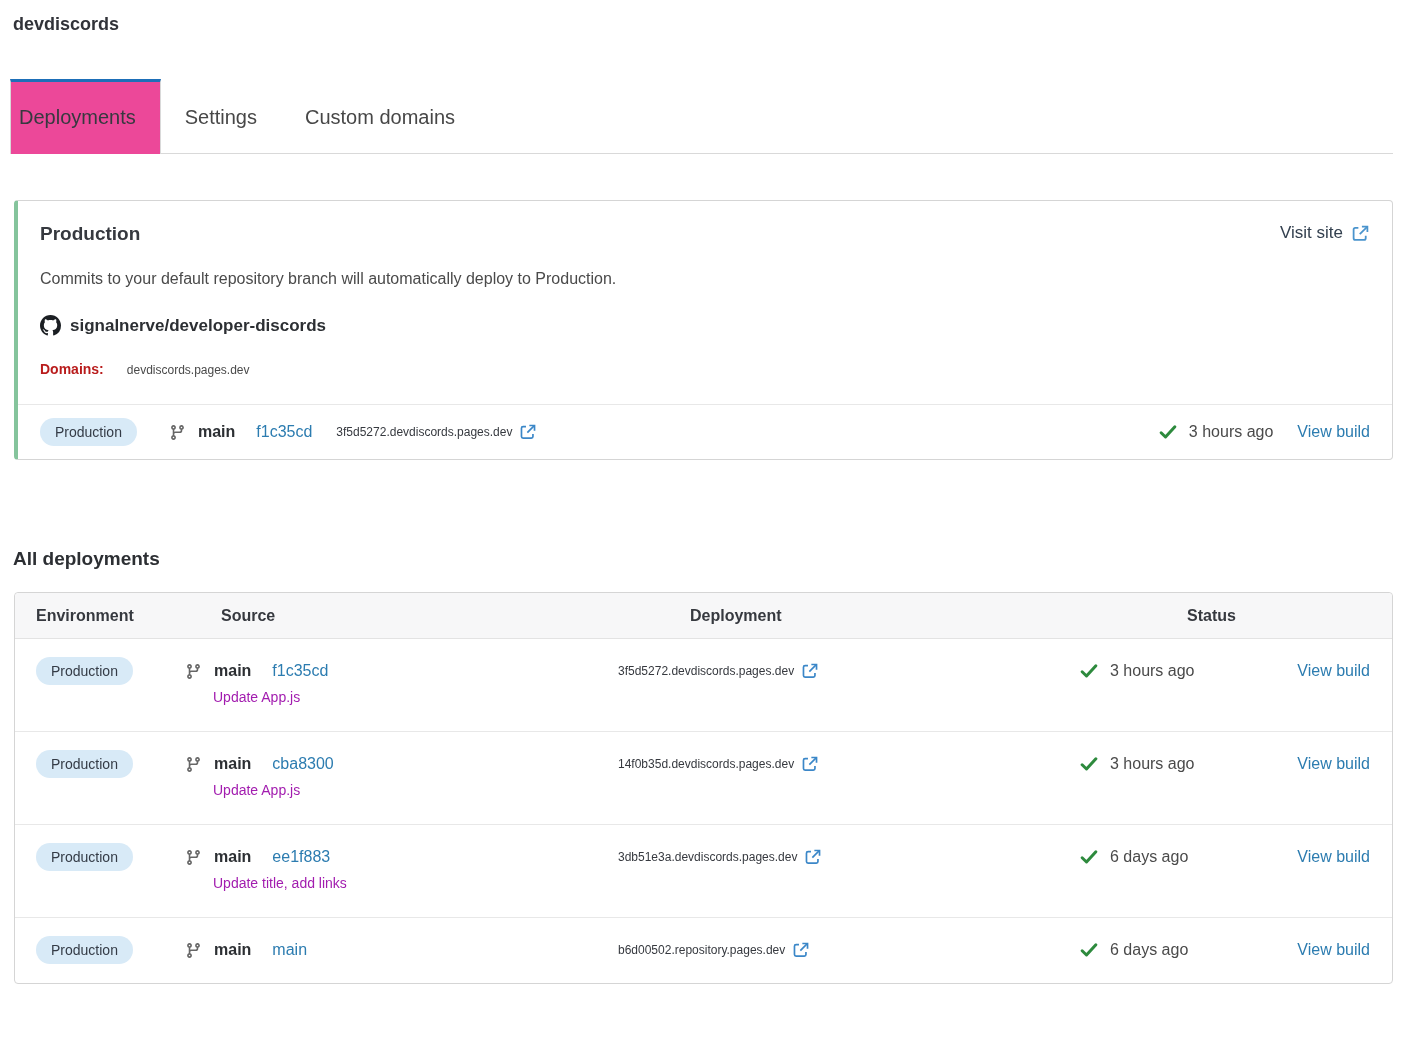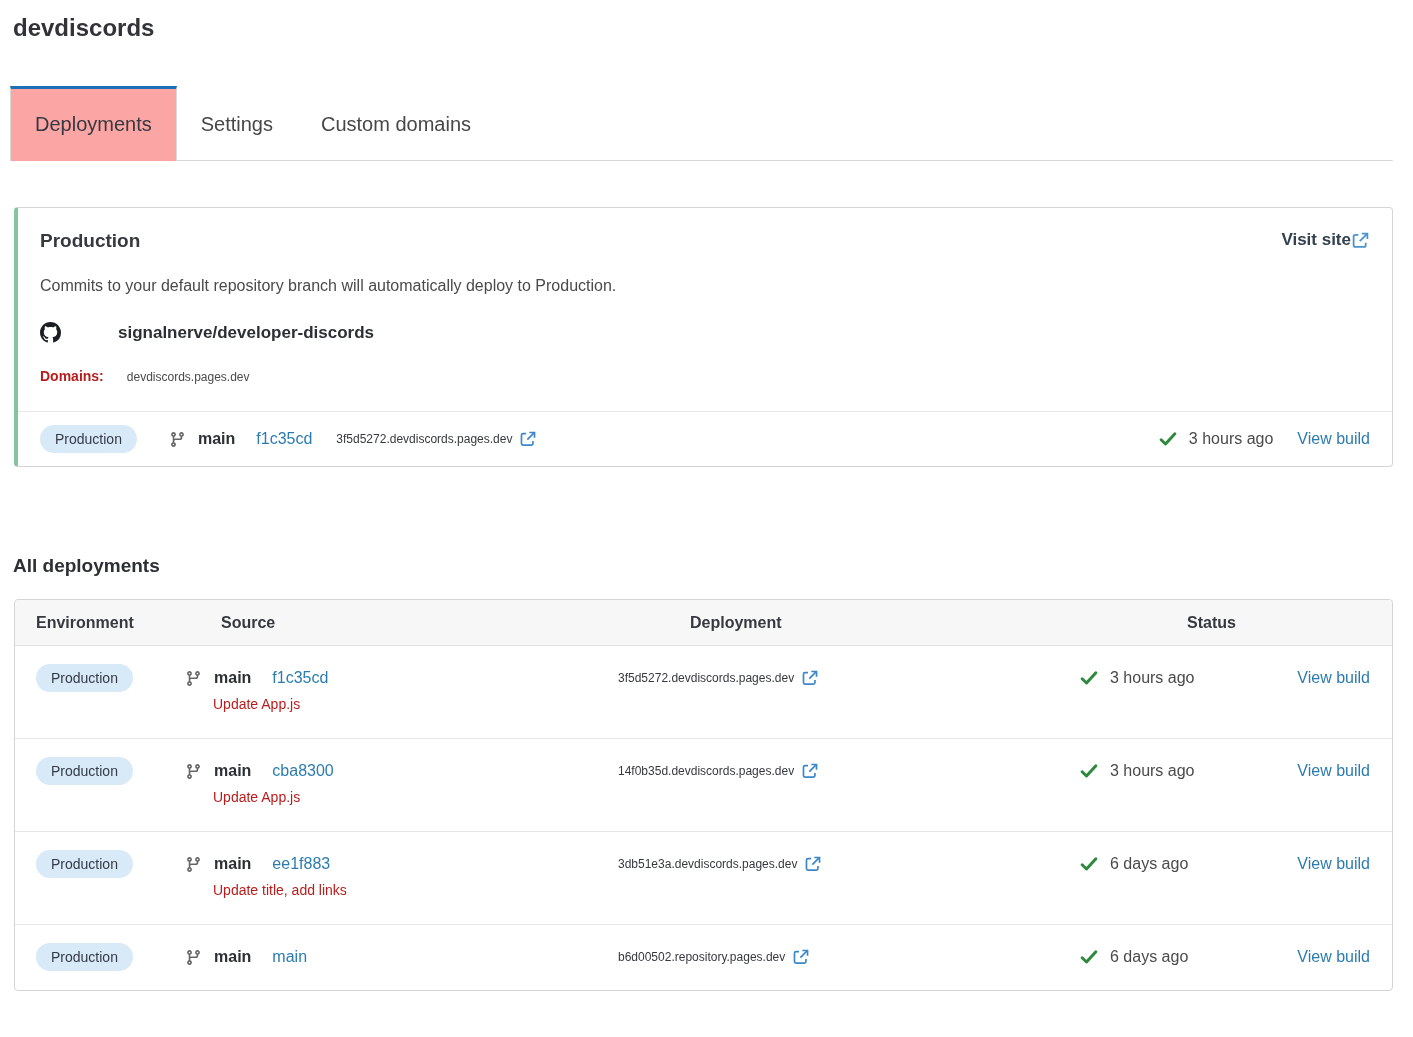--- a/index.html
+++ b/index.html
@@ -8,65 +8,65 @@
     width: 1413px; height: 1037px;
     font-family: "Liberation Sans", sans-serif;
     color: #36393f;
     overflow: hidden;
   }
   .page { width: 1413px; position: relative; }
 
   
   .page-title {
     margin: 14px 0 0 13px;
-    font-size: 24px; font-weight: 700; color: #313339;
+    font-size: 18px; font-weight: 700; color: #313339;
   }
 
   
   .tabs {
     display: flex; align-items: flex-end;
     margin: 44px 20px 0 10px;
     border-bottom: 1px solid #d9d9d9;
   }
   .tab {
     font-size: 20px; color: #474747;
     padding: 25px 24px 24px 24px;
     line-height: 24px;
     cursor: pointer;
     white-space: nowrap;
   }
   .tab.active {
     color: #36393f;
-    background: #fca5a5;
+    background: #ec4899;
     border: 1px solid #d9d9d9;
     border-top: 3px solid #1d6fb8;
     border-bottom: none;
     margin-bottom: -1px;
-    padding: 23px 24px 25px 24px;
+    padding: 23px 24px 25px 8px;
   }
 
   
   .prod-card {
     margin: 46px 20px 0 14px;
     border: 1px solid #d5d5d5;
     border-left: 4px solid #85c49c;
     border-radius: 4px;
     background: #fff;
   }
   .prod-card-body { padding: 22px 22px 27px 22px; }
   .prod-card-head { display: flex; justify-content: space-between; align-items: flex-start; }
   .prod-title { font-size: 19px; font-weight: 600; color: #36393f; }
   .visit-site {
-    display: inline-flex; align-items: center; gap: 0;
-    font-size: 17px; font-weight: 700; color: #33404f;
+    display: inline-flex; align-items: center; gap: 8px;
+    font-size: 17px; font-weight: 400; color: #33404f;
     text-decoration: none; cursor: pointer;
   }
   .prod-desc { margin-top: 25px; font-size: 16px; color: #4a4a4a; }
   .repo-row { margin-top: 27px; display: flex; align-items: center; gap: 9px; }
-  .repo-name { font-size: 17px; font-weight: 700; color: #2c2f33; margin-left: 48px; }
+  .repo-name { font-size: 17px; font-weight: 700; color: #2c2f33; }
   .domains-row { margin-top: 25px; display: flex; align-items: baseline; }
   .domains-label { font-size: 14px; font-weight: 600; color: #b91c1c; }
   .domains-value { font-size: 12px; color: #4a4a4a; margin-left: 23px; }
 
   .prod-deploy-row {
     border-top: 1px solid #e8e8e8;
     height: 55px;
     display: flex; align-items: center;
     padding: 0 22px;
   }
@@ -119,21 +119,21 @@
     border-radius: 4px 4px 0 0;
     height: 46px; align-items: center; gap: 36px;
   }
   .th { font-size: 16px; font-weight: 600; color: #36393f; }
   .trow { padding-top: 18px; padding-bottom: 26px; }
   .trow + .trow { border-top: 1px solid #e8e8e8; }
   .trow.short { padding-bottom: 19px; }
   .cell-line { display: flex; align-items: center; height: 28px; }
   .commit-message {
     margin-top: 4px; margin-left: 28px;
-    font-size: 14px; color: #b91c1c;
+    font-size: 14px; color: #a21caf;
   }
   .commit-message:empty { display: none; }
   .cell-view { text-align: right; }
 
   .ext-icon, .check-icon { display: inline-flex; flex: none; }
 </style>
 </head>
 <body>
 
 <div class="page">

